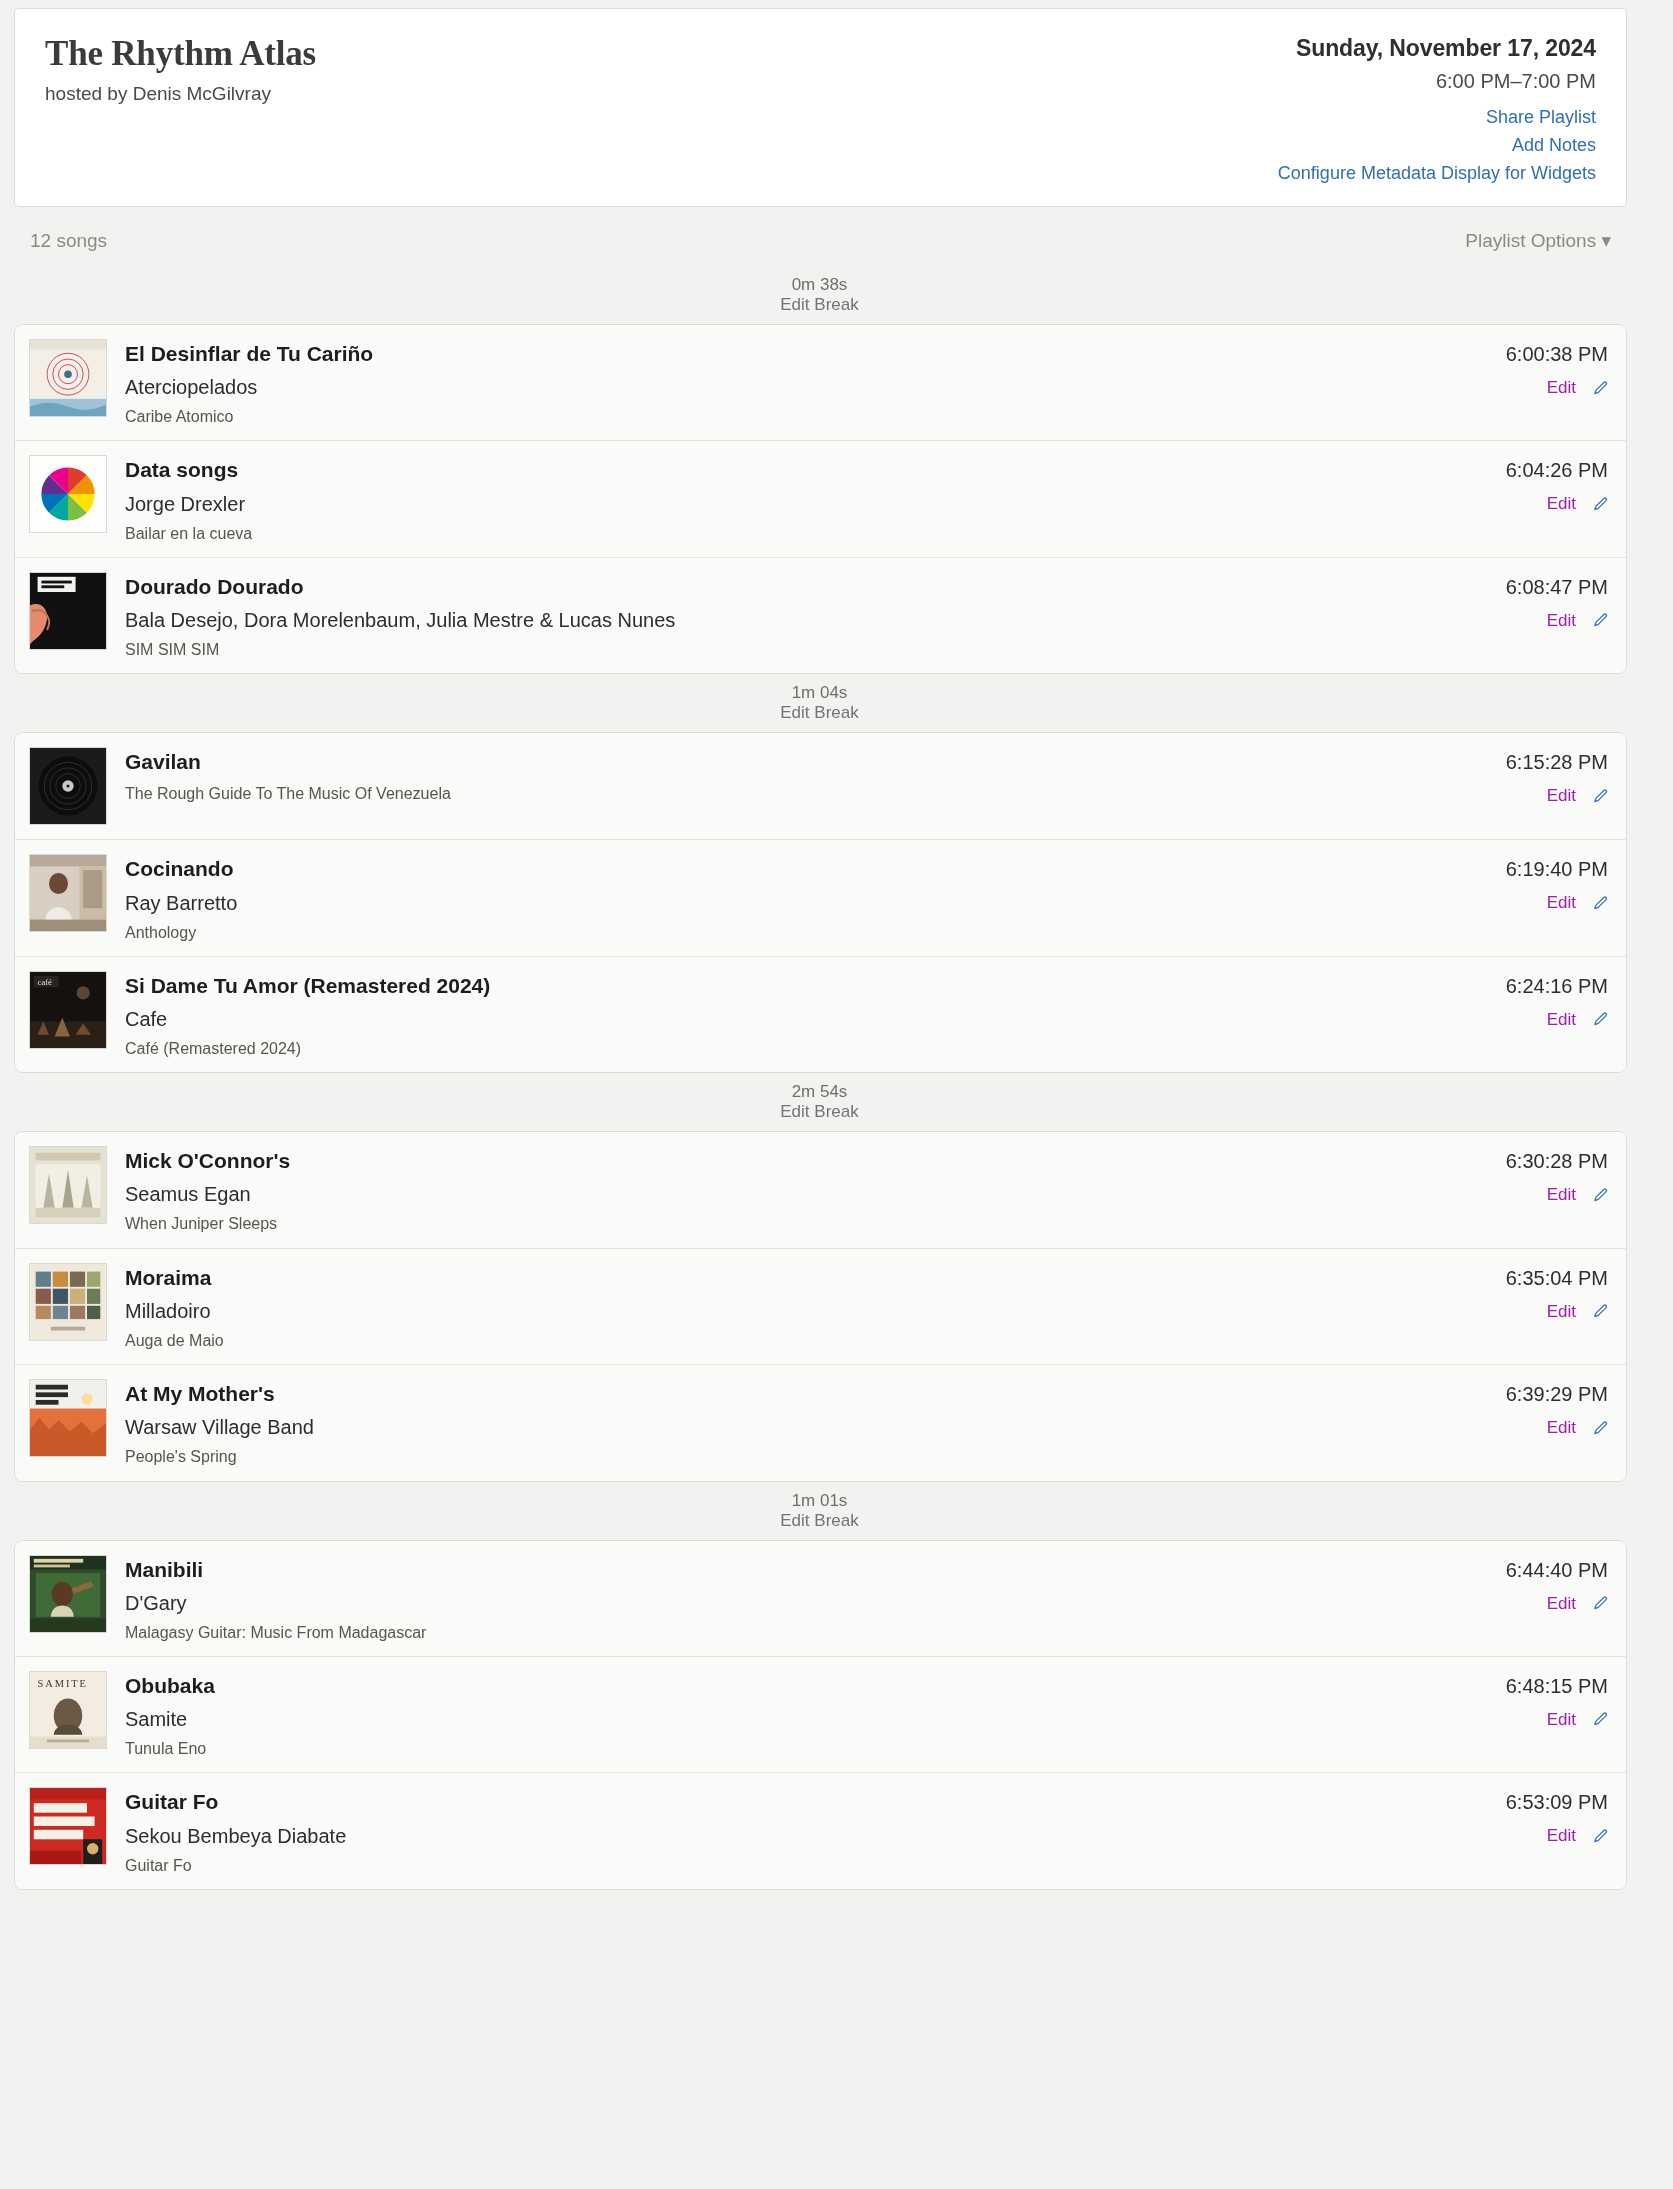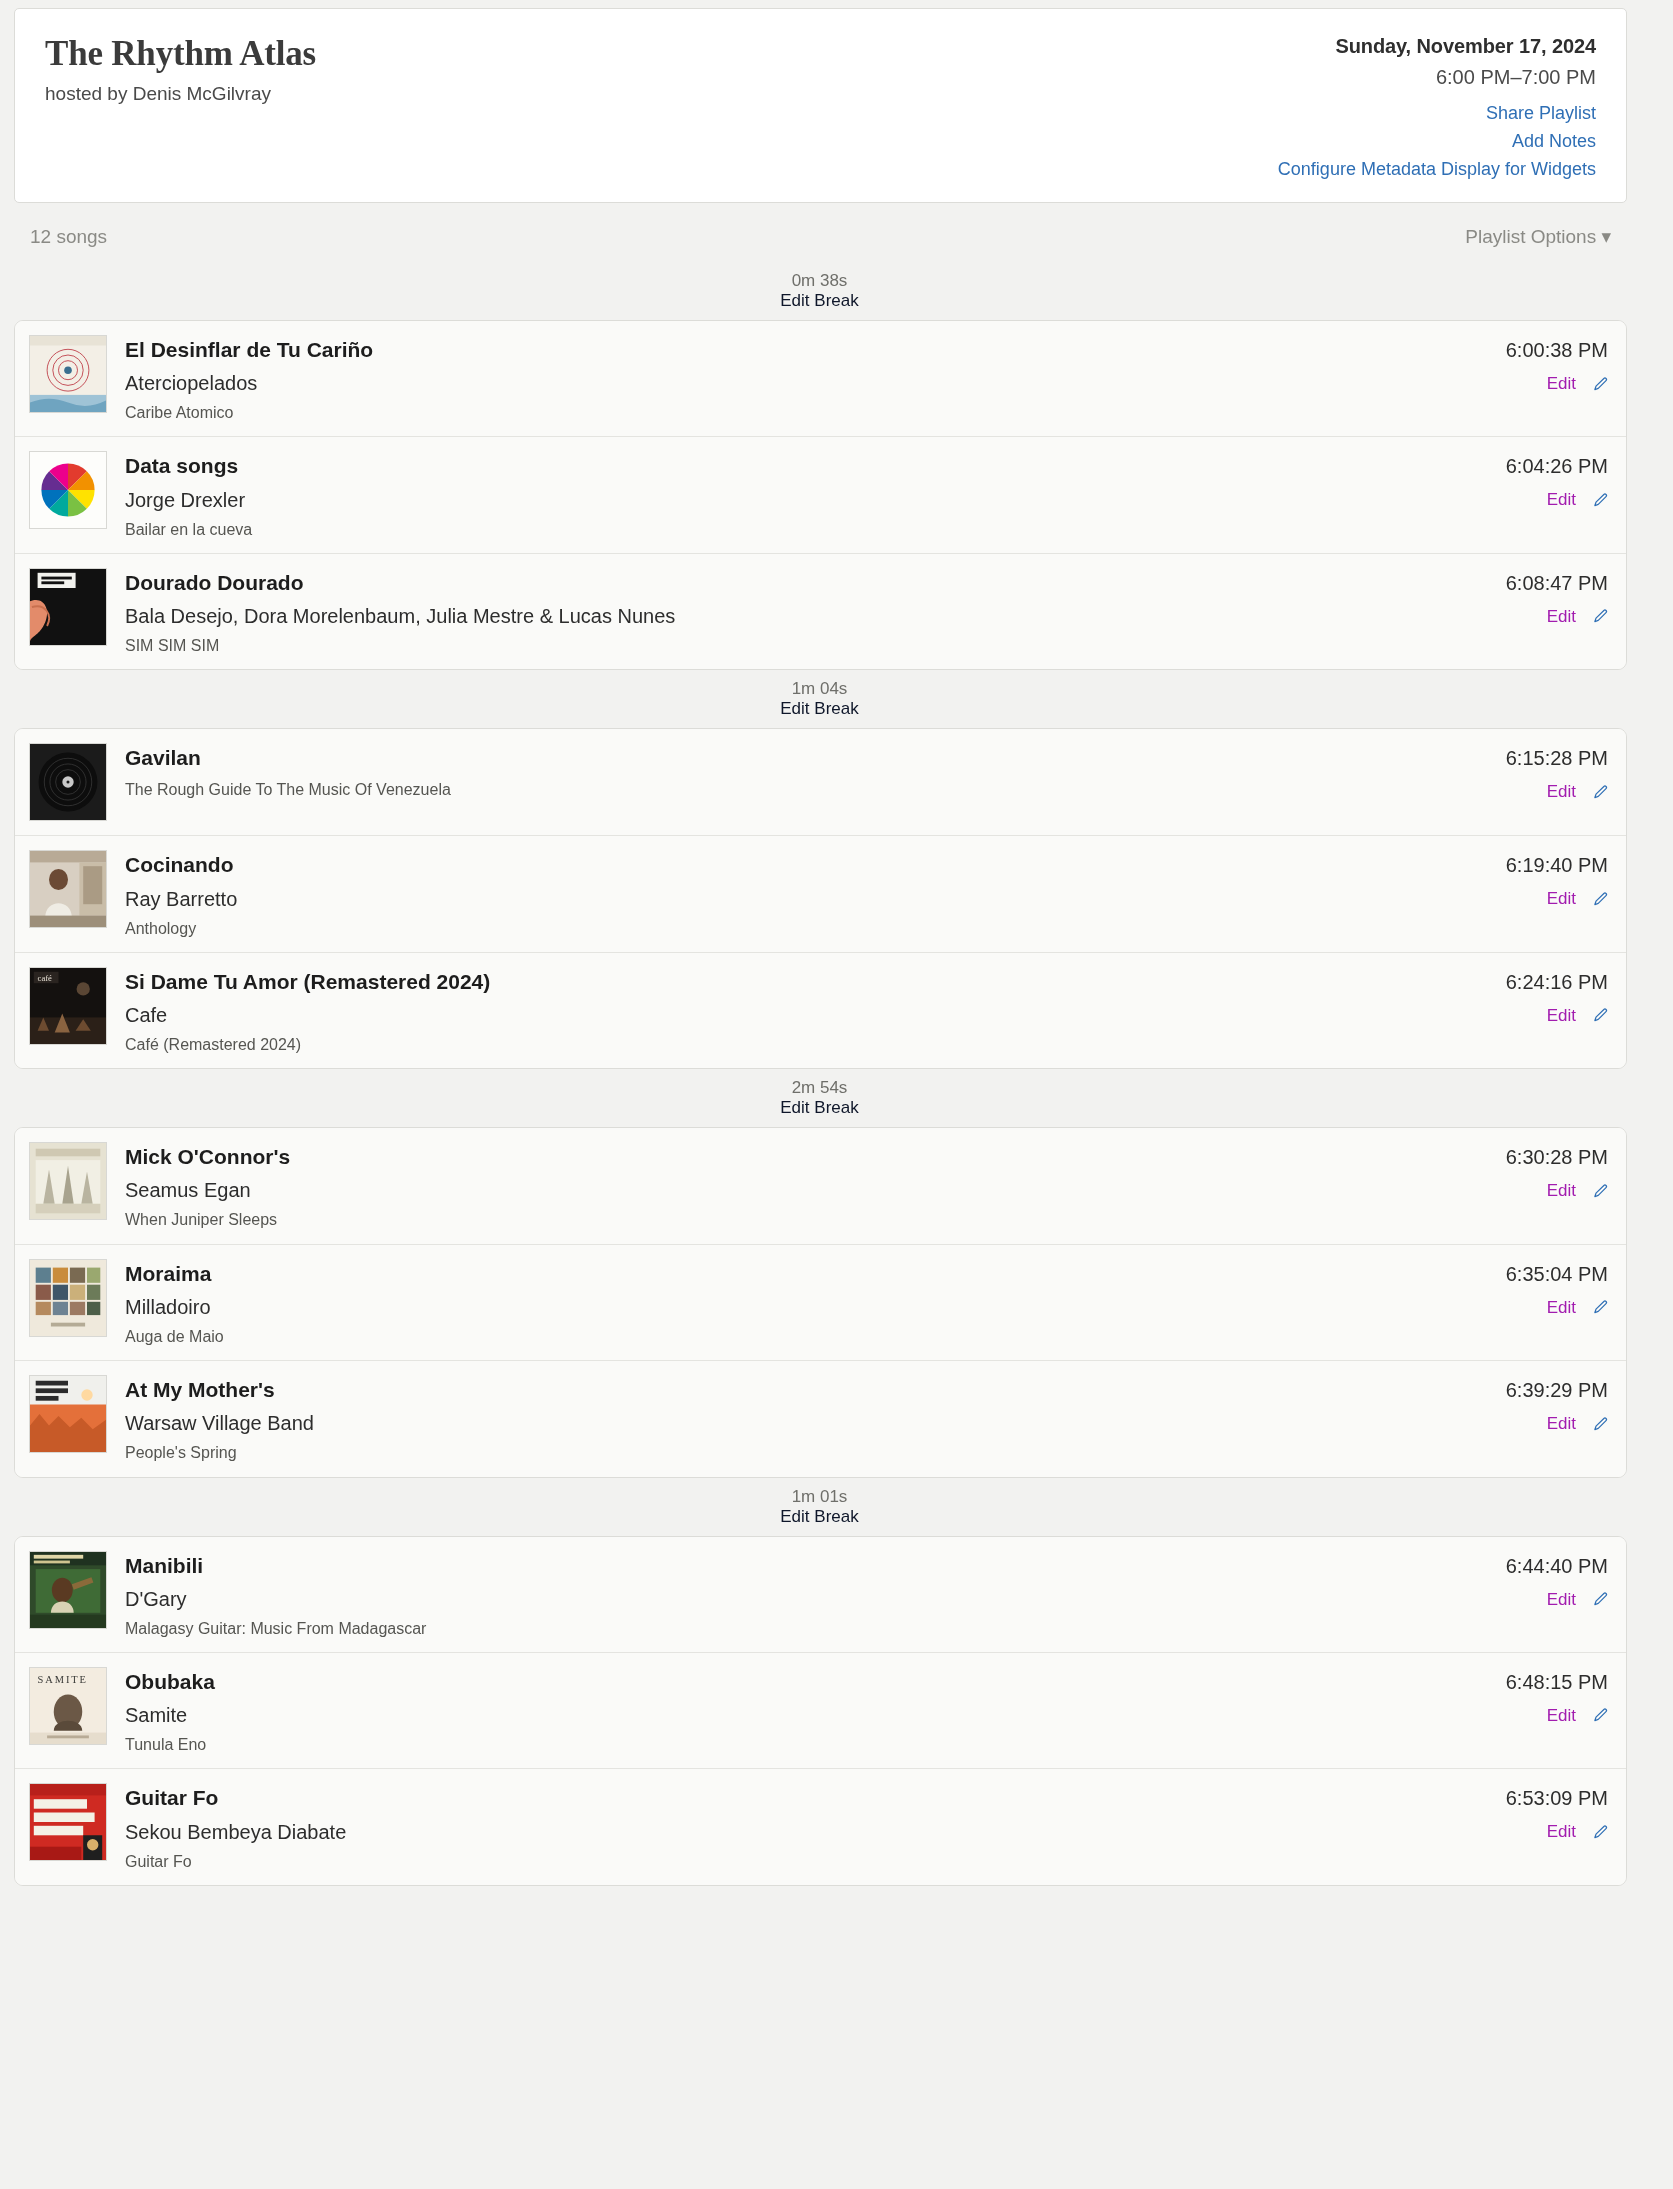--- a/index.html
+++ b/index.html
@@ -40,21 +40,21 @@
   }
   .show-host {
     font-size: 19px;
     color: #4a4a4a;
     margin-top: 9px;
   }
   .header-right {
     text-align: right;
   }
   .show-date {
-    font-size: 20px;
+    font-size: 23px;
     font-weight: bold;
     color: #2f2f2f;
     letter-spacing: -0.1px;
   }
   .show-time {
     font-size: 20px;
     color: #4a4a4a;
     margin-top: 8px;
   }
   .header-links {
@@ -87,21 +87,21 @@
     display: flex;
     justify-content: space-between;
     align-items: center;
     padding: 9px 18px 9px 16px;
     font-size: 17px;
     color: #6f6f6a;
     background: transparent;
     flex-direction: column;
   }
   .break-row .edit-break {
-    color: #0f172a;
+    color: #737373;
     font-size: 17px;
     text-decoration: none;
     cursor: pointer;
   }
 
   
   .track-group {
     border: 1px solid #dcdcd8;
     border-radius: 9px;
     background: #fafaf8;

